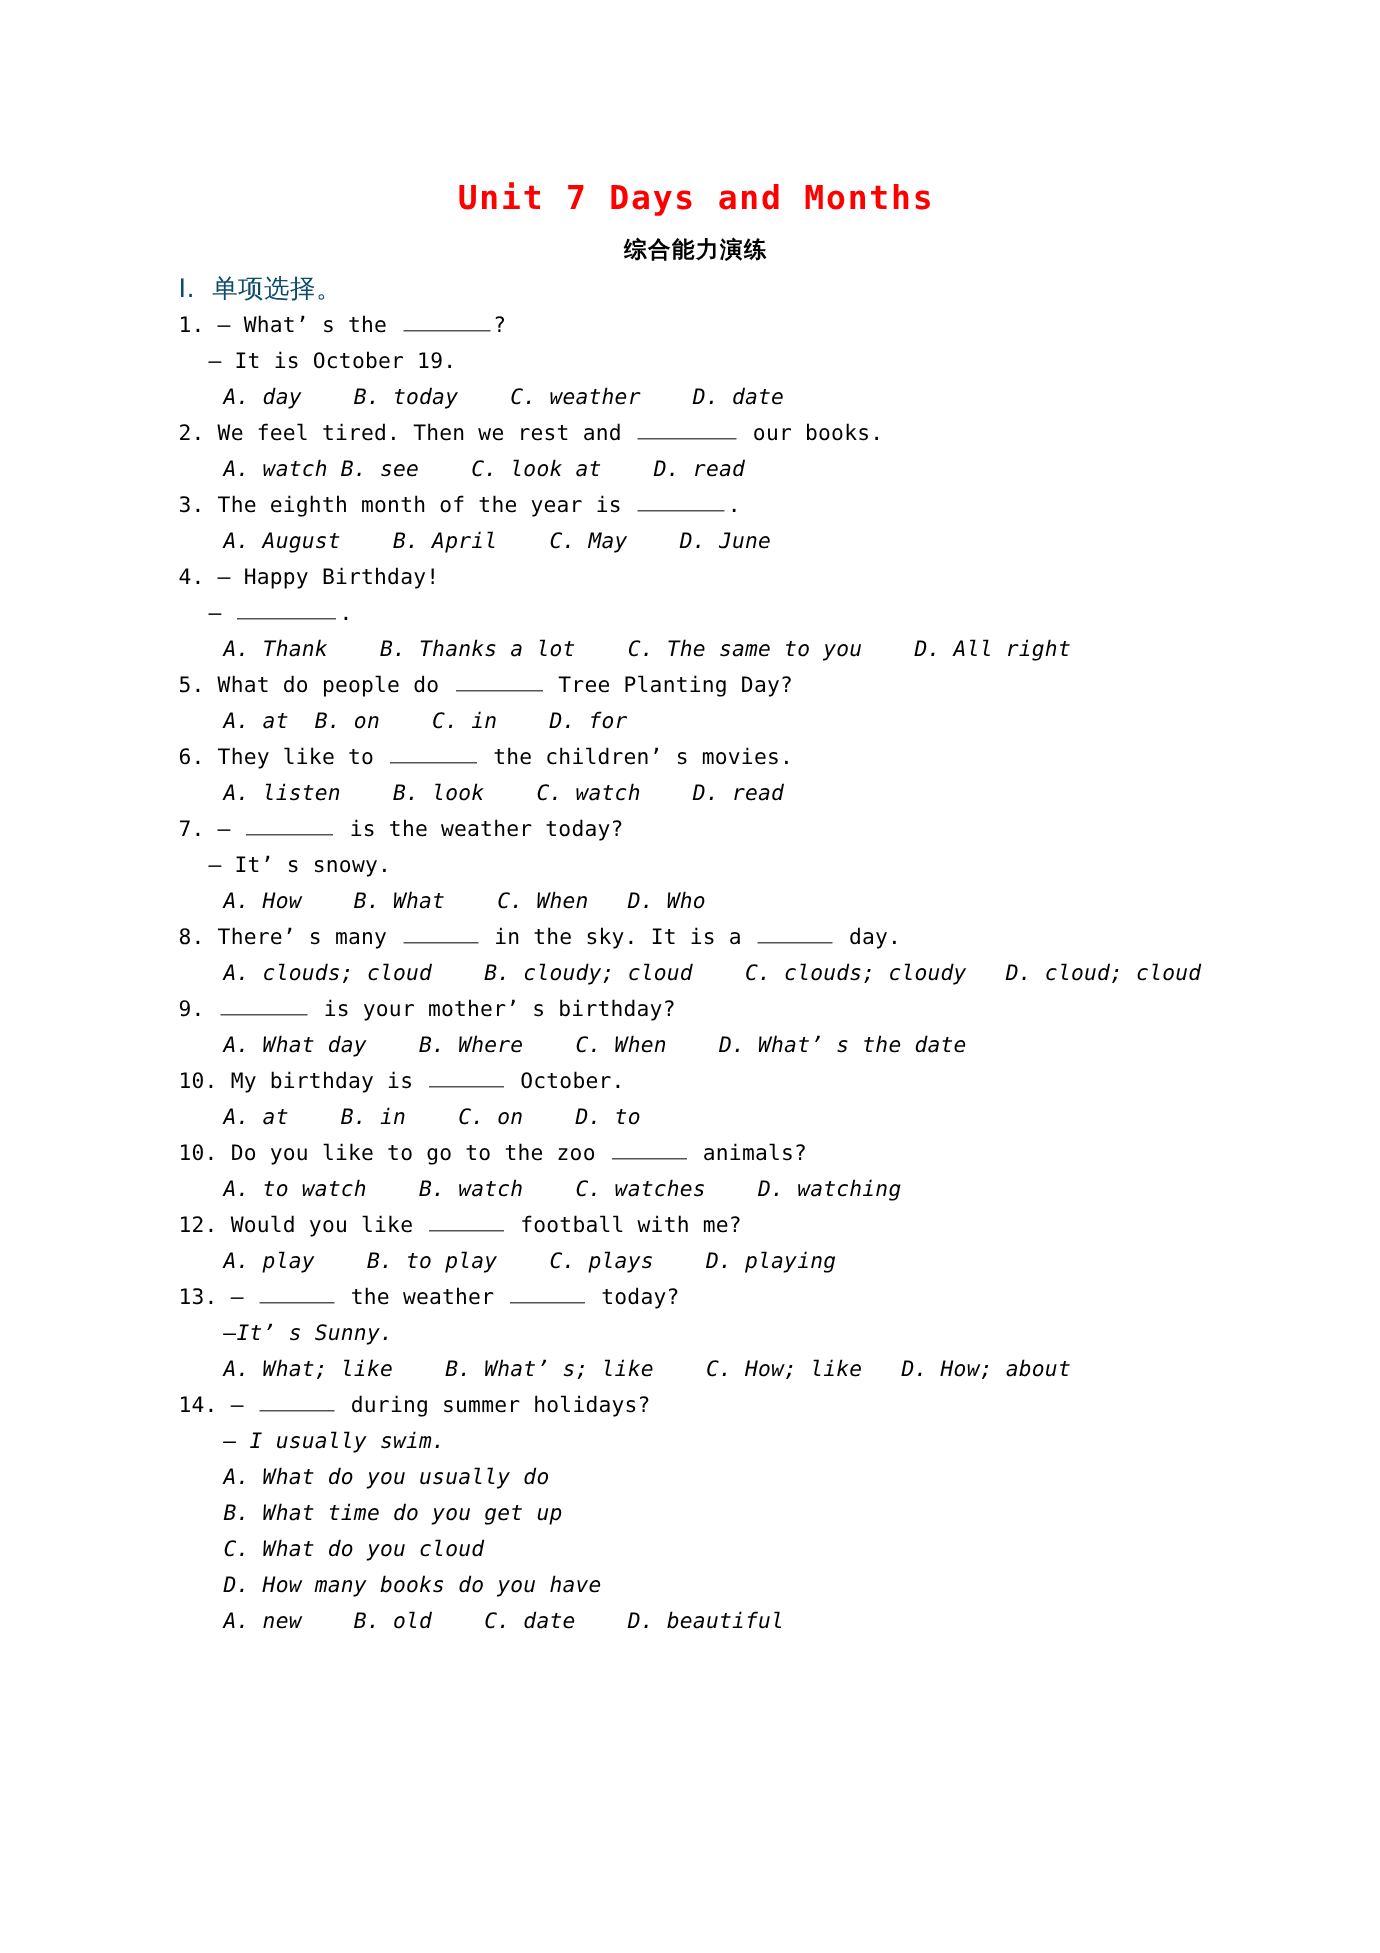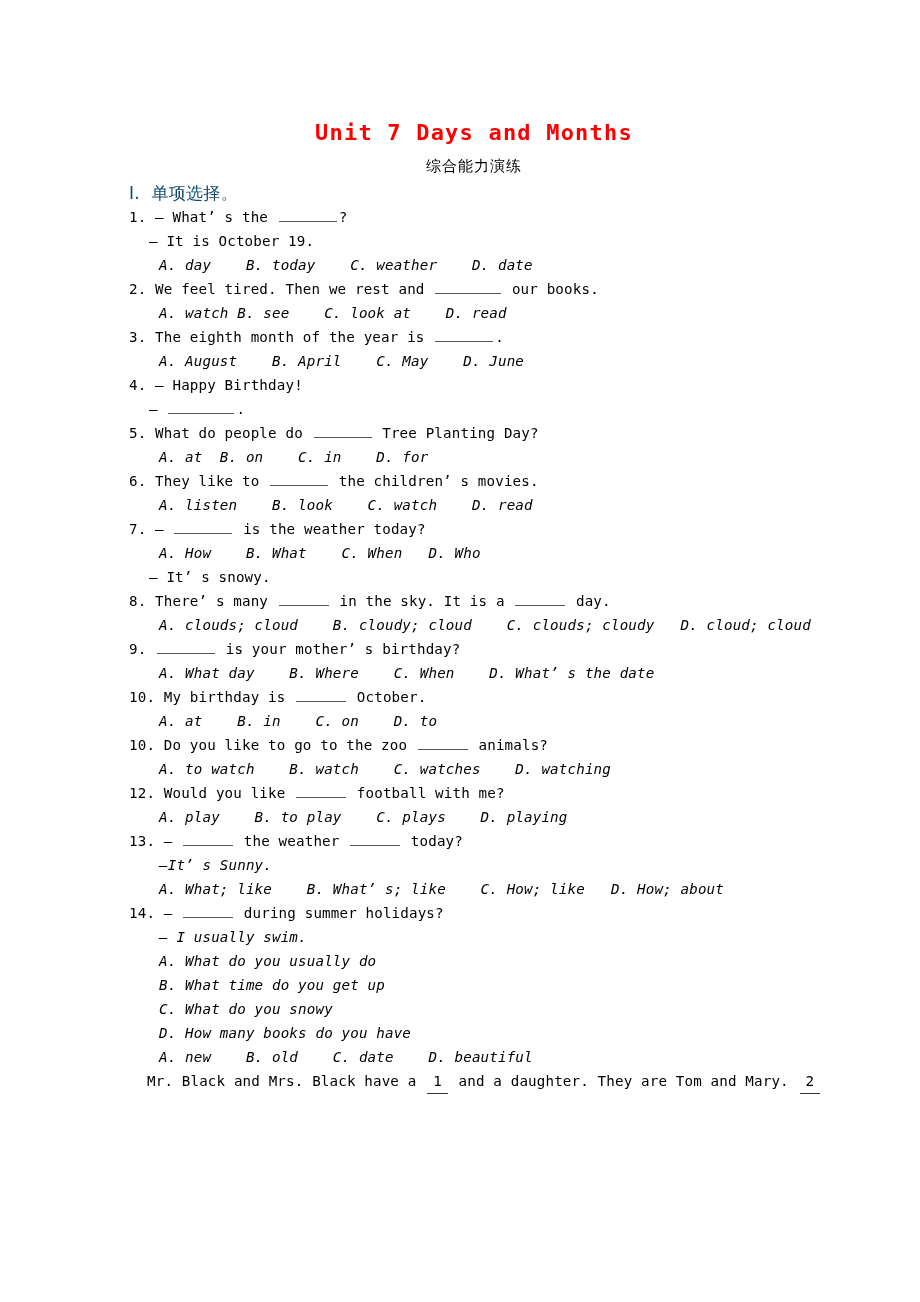--- a/index.html
+++ b/index.html
@@ -15,39 +15,39 @@
     overflow: hidden;
   }
   .page {
     position: relative;
     width: 920px;
     height: 1302px;
     background: #ffffff;
   }
   .doc {
     position: absolute;
-    left: 129px;
+    left: 119px;
     top: 118px;
     width: 690px;
   }
   .title {
     text-align: center;
     font-size: 22px;
     font-weight: bold;
     color: #FF0000;
     letter-spacing: 1.2px;
     line-height: 30px;
     margin: 0 0 6px 0;
     white-space: pre;
   }
   .subtitle {
     text-align: center;
     font-family: "DejaVu Sans", "Liberation Sans", sans-serif;
     font-size: 15px;
-    font-weight: normal;
+    font-weight: bold;
     color: #000000;
     letter-spacing: 1px;
     line-height: 24px;
     margin: 0 0 3px 0;
   }
   .section-head {
     font-size: 17px;
     font-weight: normal;
     color: #0c4a6e;
     line-height: 24px;
@@ -107,30 +107,31 @@
     <div class="line lv2">A. day    B. today    C. weather    D. date</div>
 
     <div class="line lv0"><span>2. We feel tired. Then we rest and </span><span class="blank b-lg"></span><span> our books.</span></div>
     <div class="line lv2">A. watch B. see    C. look at    D. read</div>
 
     <div class="line lv0"><span>3. The eighth month of the year is </span><span class="blank b-md"></span><span>.</span></div>
     <div class="line lv2">A. August    B. April    C. May    D. June</div>
 
     <div class="line lv0">4. — Happy Birthday!</div>
     <div class="line lv1"><span>— </span><span class="blank b-lg"></span><span>.</span></div>
+    <div class="line lv2">A. Thank    B. Thanks a lot    C. The same to you    D. All right</div>
 
     <div class="line lv0"><span>5. What do people do </span><span class="blank b-md"></span><span> Tree Planting Day?</span></div>
     <div class="line lv2">A. at  B. on    C. in    D. for</div>
 
     <div class="line lv0"><span>6. They like to </span><span class="blank b-md"></span><span> the children’ s movies.</span></div>
     <div class="line lv2">A. listen    B. look    C. watch    D. read</div>
 
     <div class="line lv0"><span>7. — </span><span class="blank b-md"></span><span> is the weather today?</span></div>
+    <div class="line lv1">— It’ s snowy.</div>
     <div class="line lv2">A. How    B. What    C. When   D. Who</div>
-    <div class="line lv1">— It’ s snowy.</div>
 
     <div class="line lv0"><span>8. There’ s many </span><span class="blank b-sm"></span><span> in the sky. It is a </span><span class="blank b-sm"></span><span> day.</span></div>
     <div class="line lv2">A. clouds; cloud    B. cloudy; cloud    C. clouds; cloudy   D. cloud; cloud</div>
 
     <div class="line lv0"><span>9. </span><span class="blank b-md"></span><span> is your mother’ s birthday?</span></div>
     <div class="line lv2">A. What day    B. Where    C. When    D. What’ s the date</div>
 
     <div class="line lv0"><span>10. My birthday is </span><span class="blank b-sm"></span><span> October.</span></div>
     <div class="line lv2">A. at    B. in    C. on    D. to</div>
 
@@ -141,22 +142,21 @@
     <div class="line lv2">A. play    B. to play    C. plays    D. playing</div>
 
     <div class="line lv0"><span>13. — </span><span class="blank b-sm"></span><span> the weather </span><span class="blank b-sm"></span><span> today?</span></div>
     <div class="line lv2">—It’ s Sunny.</div>
     <div class="line lv2">A. What; like    B. What’ s; like    C. How; like   D. How; about</div>
 
     <div class="line lv0"><span>14. — </span><span class="blank b-sm"></span><span> during summer holidays?</span></div>
     <div class="line lv2">— I usually swim.</div>
     <div class="line lv2">A. What do you usually do</div>
     <div class="line lv2">B. What time do you get up</div>
-    <div class="line lv2">C. What do you snowy</div>
+    <div class="line lv2">C. What do you cloud</div>
     <div class="line lv2">D. How many books do you have</div>
 
     <div class="line lv2">A. new    B. old    C. date    D. beautiful</div>
 
 
-    <div class="cloze"><span>Mr. Black and Mrs. Black have a </span><span class="numblank">1</span><span> and a daughter. They are Tom and Mary. </span><span class="numblank">2</span></div>
 
   </div>
 </div>
 
 </body></html>

